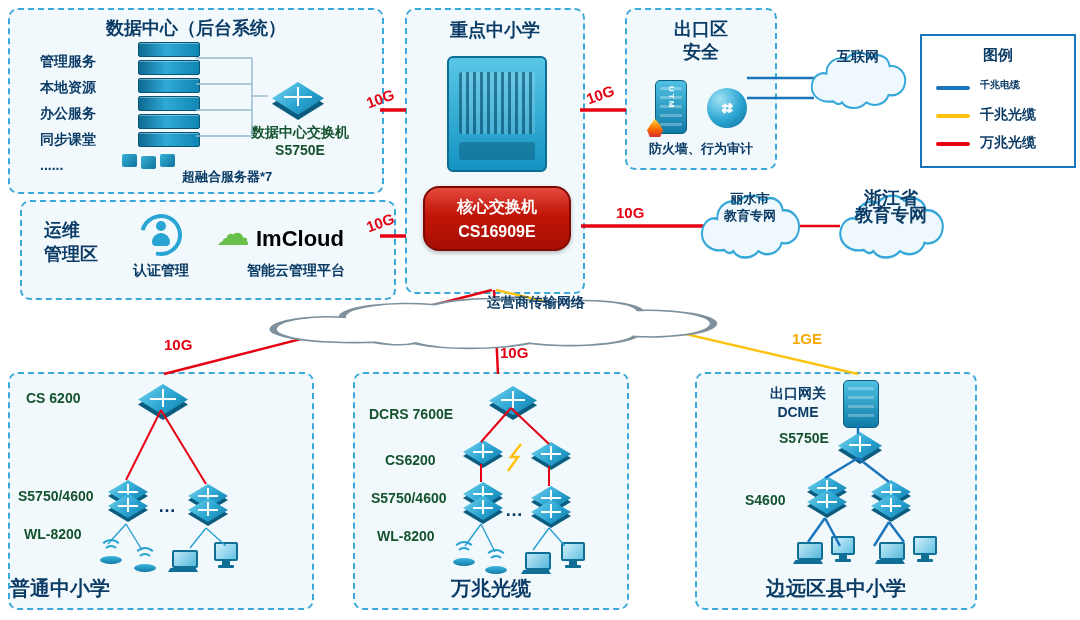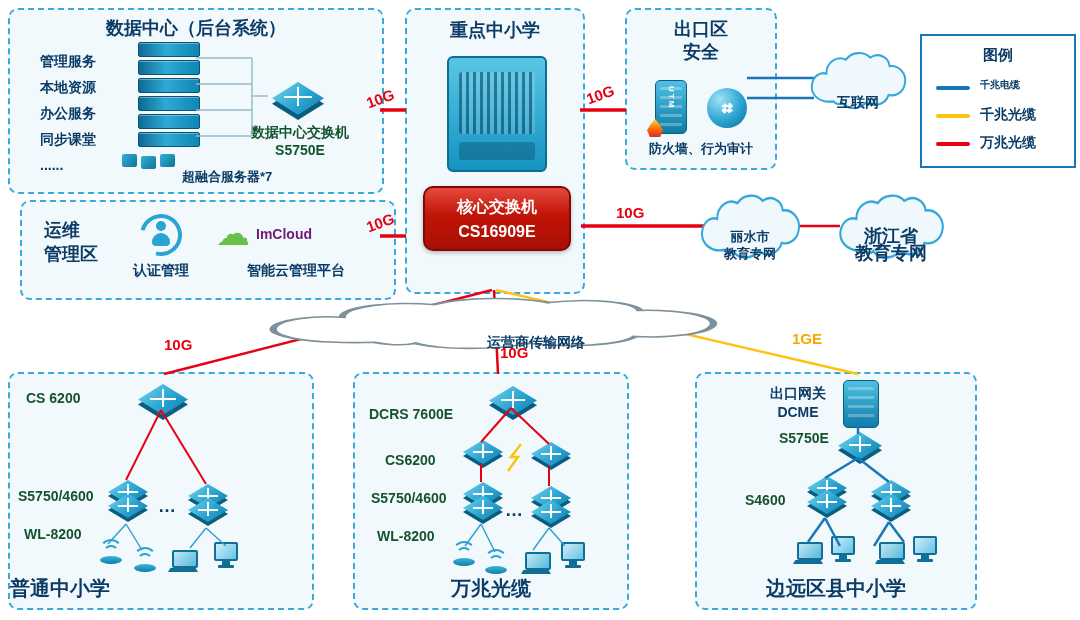--- a/index.html
+++ b/index.html
@@ -10,21 +10,21 @@
   .t-blue{color:#14532d;font-weight:bold}
   .abs{position:absolute;white-space:nowrap}
   .lbl{position:absolute;z-index:7;white-space:nowrap}
   .red-lbl{color:#e60012;font-weight:bold;font-size:15px}
   .yellow-lbl{color:#f5a800;font-weight:bold;font-size:15px}
   svg.overlay{position:absolute;left:0;top:0;z-index:5;pointer-events:none}
 
   
   .cloud{position:absolute;z-index:6}
   .cloud>svg{position:absolute;left:0;top:0;width:100%;height:100%}
-  .cloud .ct{position:absolute;inset:0;display:flex;flex-direction:column;align-items:center;justify-content:flex-end;text-align:center}
+  .cloud .ct{position:absolute;inset:0;display:flex;flex-direction:column;align-items:center;justify-content:flex-start;text-align:center}
   .cl-teal{fill:#eef8fd;stroke:#35a7d9;stroke-width:2;vector-effect:non-scaling-stroke}
   .cl-gray{fill:#ffffff;stroke:#7d909c;stroke-width:1.6;vector-effect:non-scaling-stroke}
 
   
   .legend{position:absolute;z-index:6;background:#fff;border:2px solid #1b75bb}
   .legend .swatch{position:absolute;width:34px;height:4px;border-radius:2px}
   .lg-blue{background:#1b75bb}.lg-yellow{background:#ffc20e}.lg-red{background:#e60012}
 
   
   .dia{position:absolute}
@@ -38,21 +38,21 @@
   .tower{position:absolute}
   .tower .u{display:block;height:13px;margin-bottom:3px;background:linear-gradient(90deg,#0d6a92,#2fa9d6 45%,#0f85b2);border:1px solid #0a5574;border-radius:2px;box-shadow:inset 0 1px 0 rgba(255,255,255,.35)}
   .cube{position:absolute;width:15px;height:13px;background:linear-gradient(135deg,#36b1da,#0f7198);border-radius:2px}
 
   
   .chassis{position:absolute;background:linear-gradient(180deg,#59c6e6,#1493c2);border:2px solid #0d6e93;border-radius:6px}
   .chassis::before{content:"";position:absolute;left:10px;right:10px;top:14px;bottom:36px;background:repeating-linear-gradient(90deg,rgba(8,66,92,.55) 0 3px,rgba(255,255,255,.15) 3px 7px);border-radius:3px}
   .chassis::after{content:"";position:absolute;left:10px;right:10px;bottom:10px;height:18px;background:rgba(8,66,92,.35);border-radius:3px}
 
   
-  .badge{position:absolute;background:linear-gradient(180deg,#e5493d,#c01407 45%,#a80f04);border:2px solid #7e0b02;border-radius:10px;color:#fff;font-weight:bold;text-align:center;font-size:16px;line-height:1.55;padding-top:7px;box-shadow:0 2px 4px rgba(0,0,0,.25)}
+  .badge{position:absolute;background:linear-gradient(180deg,#e5493d,#c01407 45%,#a80f04);border:2px solid #7e0b02;border-radius:16px;color:#fff;font-weight:bold;text-align:center;font-size:16px;line-height:1.55;padding-top:7px;box-shadow:0 2px 4px rgba(0,0,0,.25)}
 
   
   .utm,.gw{position:absolute;background:linear-gradient(180deg,#4fc0e2,#0f7ca8);border:1px solid #0b5e80;border-radius:5px}
   .utm::before,.gw::before{content:"";position:absolute;left:4px;right:4px;top:6px;bottom:6px;background:repeating-linear-gradient(180deg,rgba(255,255,255,.28) 0 3px,transparent 3px 9px);border-radius:2px}
   .utm .txt{position:absolute;top:5px;left:50%;transform:translateX(-50%);writing-mode:vertical-lr;color:#fff;font-size:8px;font-weight:bold;letter-spacing:2px;z-index:1}
   .flame{position:absolute;left:-9px;bottom:-4px;width:16px;height:18px;background:linear-gradient(180deg,#ffd740,#ff6d00 55%,#d32f2f);clip-path:polygon(50% 0,78% 28%,100% 62%,82% 100%,18% 100%,0 62%,24% 28%)}
 
   
   .ball{position:absolute;border-radius:50%;background:radial-gradient(circle at 32% 28%,#9fe2f4,#2aa4d2 55%,#0e6d94)}
   .ball span{position:absolute;left:50%;top:50%;transform:translate(-50%,-50%);color:#fff;font-weight:bold;font-size:15px}
@@ -74,21 +74,21 @@
   
   .laptop{position:absolute}
   .laptop .scr{width:22px;height:14px;background:linear-gradient(135deg,#bfe7f5,#56b9dc);border:2px solid #0f6f96;border-radius:2px}
   .laptop .base{width:30px;height:4px;background:#0f6f96;margin-left:-4px;clip-path:polygon(8% 0,92% 0,100% 100%,0 100%)}
   .pc{position:absolute}
   .pc .scr{width:20px;height:15px;background:linear-gradient(135deg,#cfeefb,#66c2e2);border:2px solid #0f6f96;border-radius:2px}
   .pc .st{width:8px;height:4px;background:#0f6f96;margin:0 auto}
   .pc .ft{width:16px;height:3px;background:#0f6f96;margin:0 auto;border-radius:1px}
 
   .imcloud-glyph{position:absolute;font-size:34px;line-height:34px;color:#6abf4b;font-weight:bold}
-  .brand{position:absolute;font-size:14px;font-weight:bold;color:#701a75}
+  .brand{position:absolute;font-size:22px;font-weight:bold;color:#000000}
 </style>
 </head>
 <body>
 
 <svg width="0" height="0" style="position:absolute">
   <defs>
     <path id="cloudPath" d="M28,50 C14,52 5,44 6,35 C7,27 14,22 21,24 C21,13 32,7 41,11 C47,3 60,3 66,9 C74,4 85,8 86,17 C96,16 103,24 102,32 C101,41 93,46 85,44 C82,53 70,56 62,51 C55,58 42,58 37,51 C34,54 30,52 28,50 Z"></path>
   </defs>
 </svg>
 

